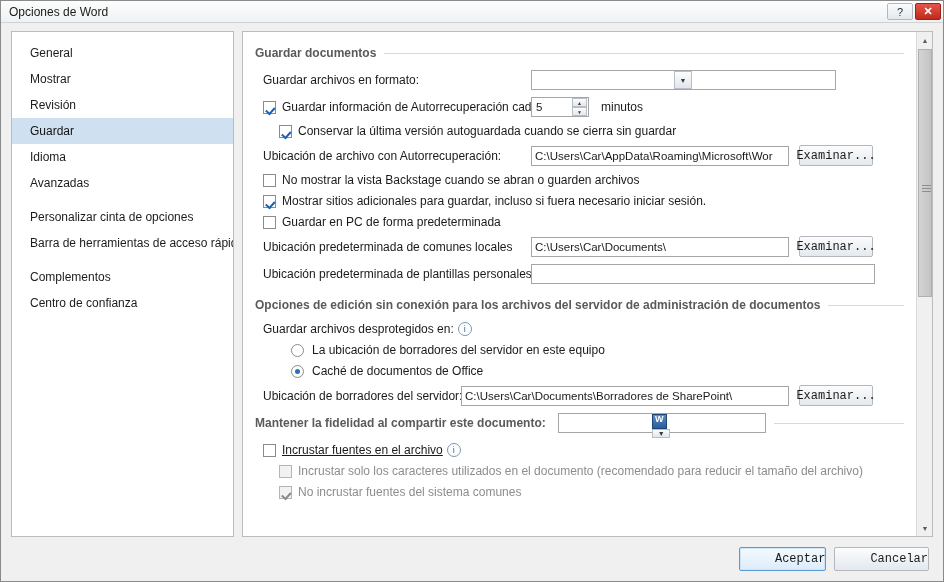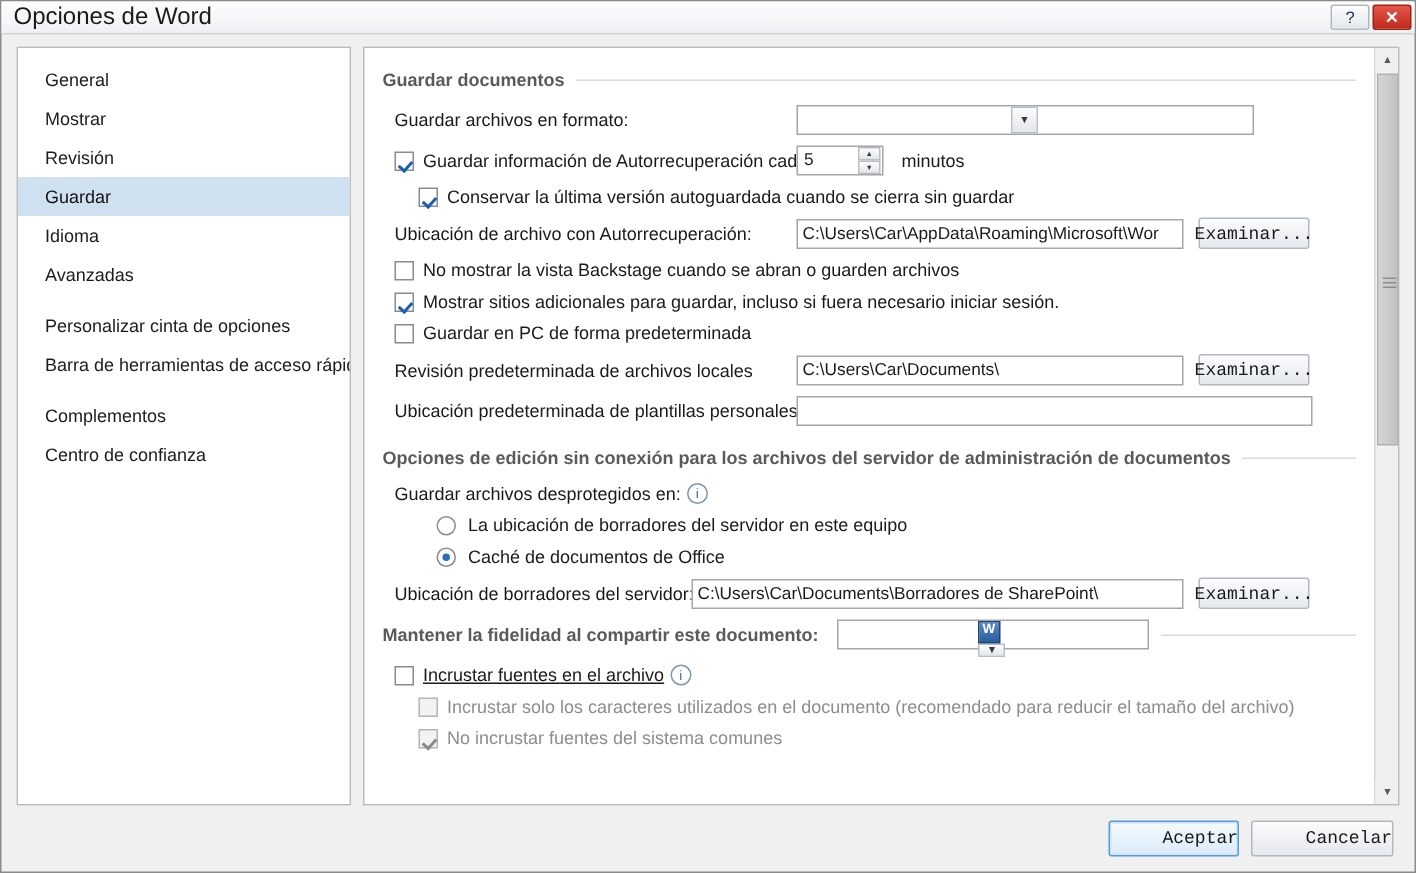--- a/index.html
+++ b/index.html
@@ -31,21 +31,21 @@
     height: 22px;
     background: linear-gradient(to bottom, #fdfdfd, #eef1f4);
     border-bottom: 1px solid #d2d2d2;
     display: flex;
     align-items: center;
     padding: 0 2px 0 8px;
     box-sizing: border-box;
     flex: none;
   }
   .title-text {
-    font-size: 16px;
+    font-size: 12px;
     color: #1a1a1a;
     flex: 1;
   }
   .title-buttons {
     display: flex;
     align-items: center;
     gap: 2px;
   }
   .tb-btn {
     width: 26px;
@@ -474,21 +474,21 @@
         </div>
 
         <div class="row">
           <div class="lbl indent1" style="display:flex;align-items:center">
             <span class="cb"></span>
             <span>Guardar en PC de forma predeterminada</span>
           </div>
         </div>
 
         <div class="row">
-          <div class="lbl indent1" style="width:268px">Revisión predeterminada de archivos locales</div>
+          <div class="lbl indent1" style="width:268px">Ubicación predeterminada de comunes locales</div>
           <input type="text" class="tb" style="width: 258px;" value="C:\Users\Car\Documents\">
           <div class="btn" style="margin-left:10px;width:74px">Examinar...</div>
         </div>
 
         <div class="row">
           <div class="lbl indent1" style="width:268px">Ubicación predeterminada de plantillas personales:</div>
           <input type="text" class="tb" style="width: 344px;" value="">
         </div>
 
         <div class="section-h" style="margin-top:14px">

